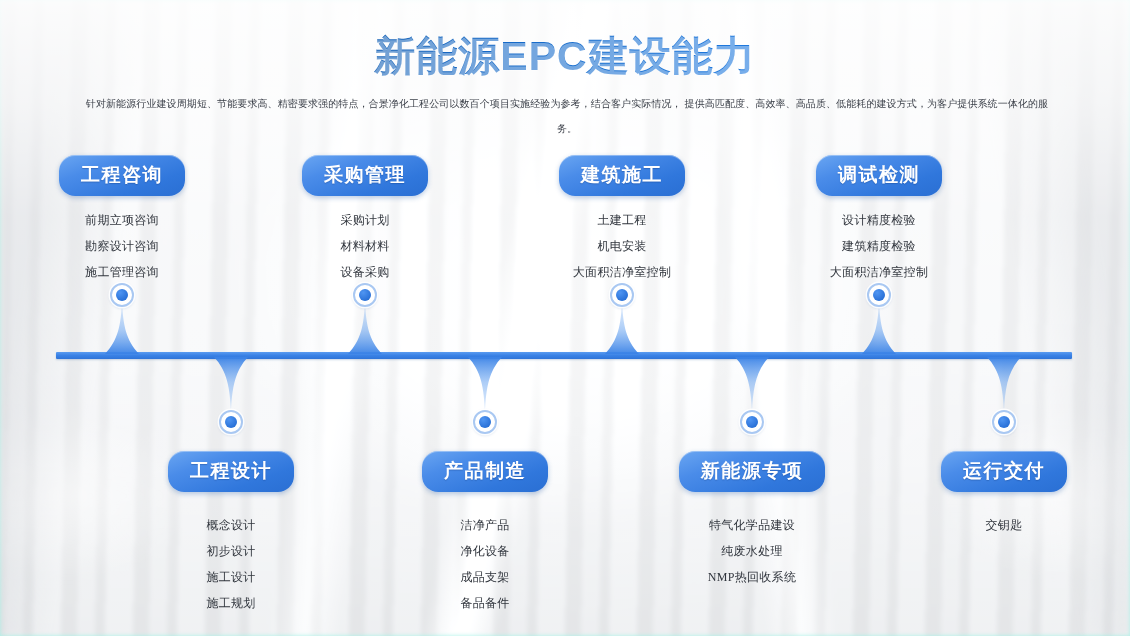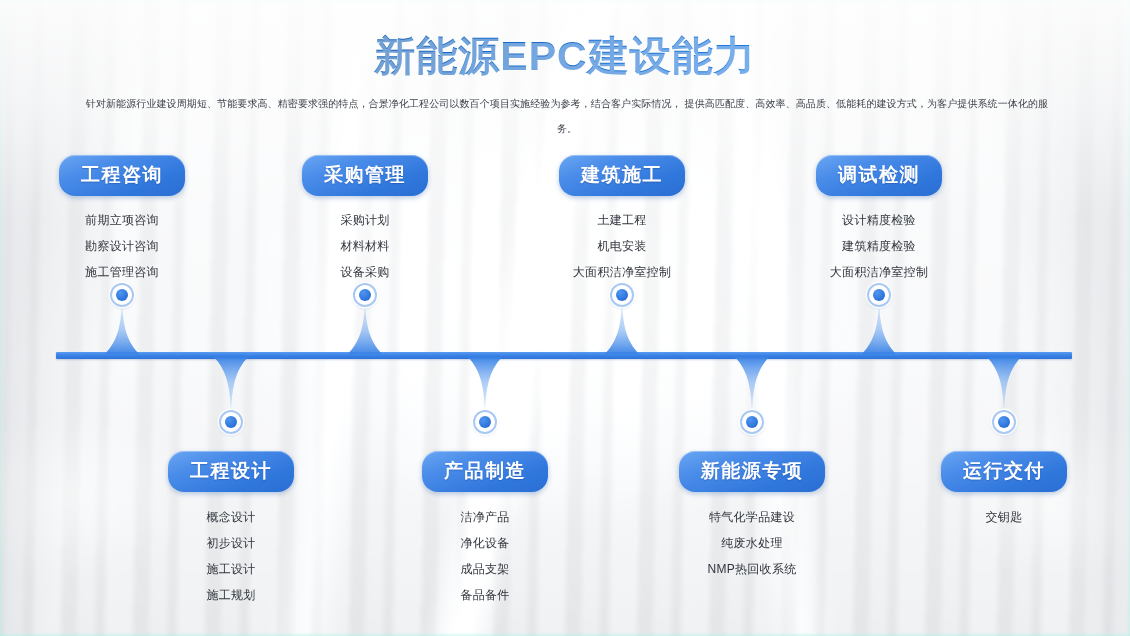--- a/index.html
+++ b/index.html
@@ -158,21 +158,21 @@
     margin-top: 11px;
     font-size: 12px;
     line-height: 26px;
     color: #30353d;
     white-space: nowrap;
     letter-spacing: .3px;
   }
   .items .line { display: block; }
 
   
-  .group-bottom .items { margin-top: 12px; }
+  .group-bottom .items { margin-top: 20px; font-family: Liberation Serif, serif; }
 </style>
 </head>
 <body>
 
 <div class="stage">
 
   <div class="bg-photo"></div>
   <div class="bg-blocks"></div>
   <div class="bg-wash"></div>
 

